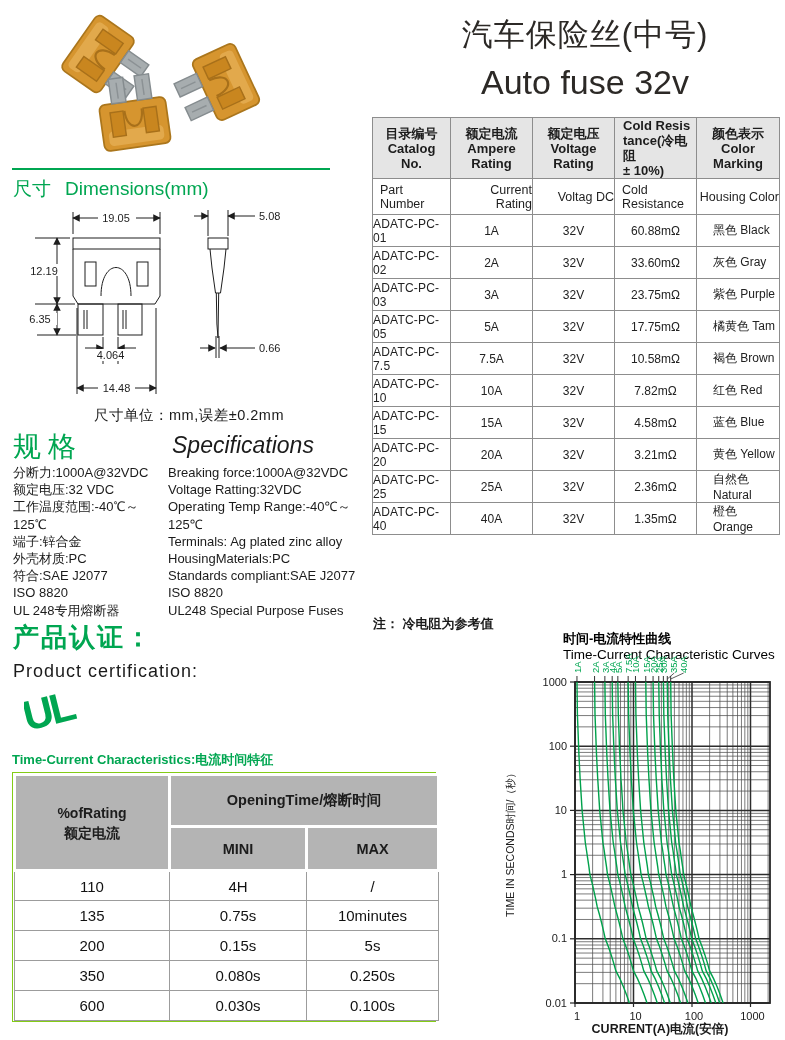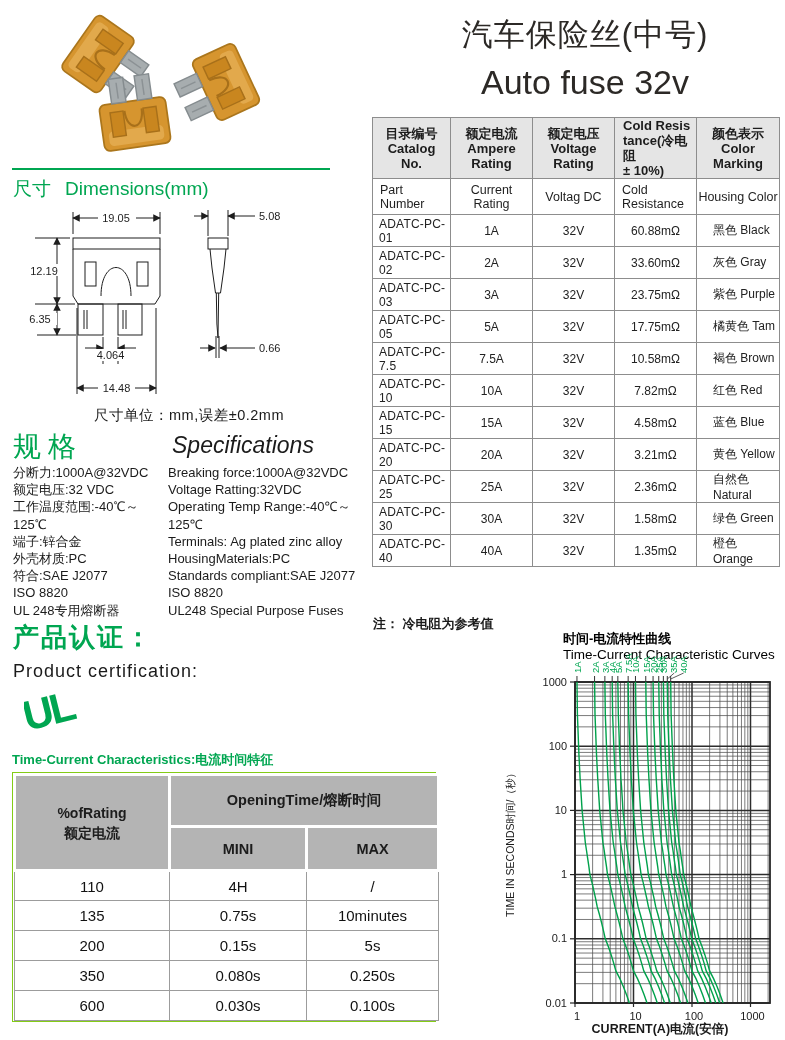--- a/index.html
+++ b/index.html
@@ -34,24 +34,24 @@
   .ul-logo { position:absolute; left:24px; top:690px; width:64px; height:48px; }
   
   .main-wrap { position:absolute; left:372px; top:117px; width:407px; }
   table.main { border-collapse:collapse; width:100%; table-layout:fixed; }
   table.main th, table.main td { border:1px solid #8d8d8d; text-align:center; vertical-align:middle; }
   table.main thead tr.h1 th {
     background:#e5e5e5; height:58px; font-size:13px; font-weight:bold;
     white-space:pre-line; line-height:15px; color:#1c1c1c;
   }
   table.main thead tr.h1 th.ta-l { text-align:left; padding-left:8px; }
-  table.main thead tr.h2 td { height:36px; font-size:12.5px; background:#fff; white-space:pre-line; line-height:14px; }
+  table.main thead tr.h2 td { height:36px; font-size:12.5px; background:#fff; white-space:pre-line; line-height:14px;text-align:right; }
   table.main thead tr.h2 td.ta-l { text-align:left; padding-left:7px; }
   table.main tbody td { height:32px; font-size:12px; color:#222; background:#fff; }
-  table.main tbody td.c0 { text-align:left; padding-left:6px; letter-spacing:.2px; }
+  table.main tbody td.c0 { text-align:left; letter-spacing:.2px; }
   table.main tbody td.c4 { text-align:left; padding-left:16px; }
   .note { position:absolute; left:373px; top:615px; font-size:13px; font-weight:bold; color:#1b1b1b; }
   
   .chart-title { position:absolute; left:563px; top:631px; color:#000000; line-height:16px; }
   .ct-zh { font-size:13px; font-weight:bold; }
   .ct-en { font-size:13.5px; }
   .chart-svg { position:absolute; left:500px; top:648px; width:285px; height:392px; }
   .chart-svg text { font-family:"Liberation Sans",sans-serif; }
   
   .tc-heading { position:absolute; left:12px; top:751px; font-size:13px; font-weight:bold; color:#00a651; }
@@ -301,27 +301,20 @@
             <td class="c2">32V</td>
             <td class="c3">3.21mΩ</td>
             <td class="c4">黄色  Yellow</td>
           </tr>
           <tr>
             <td class="c0">ADATC-PC-25</td>
             <td class="c1">25A</td>
             <td class="c2">32V</td>
             <td class="c3">2.36mΩ</td>
             <td class="c4">自然色Natural</td>
-          </tr>
-          <tr>
-            <td class="c0">ADATC-PC-30</td>
-            <td class="c1">30A</td>
-            <td class="c2">32V</td>
-            <td class="c3">1.58mΩ</td>
-            <td class="c4">绿色  Green</td>
           </tr>
           <tr>
             <td class="c0">ADATC-PC-40</td>
             <td class="c1">40A</td>
             <td class="c2">32V</td>
             <td class="c3">1.35mΩ</td>
             <td class="c4">橙色 Orange</td>
           </tr>
         </tbody>
     </table>

